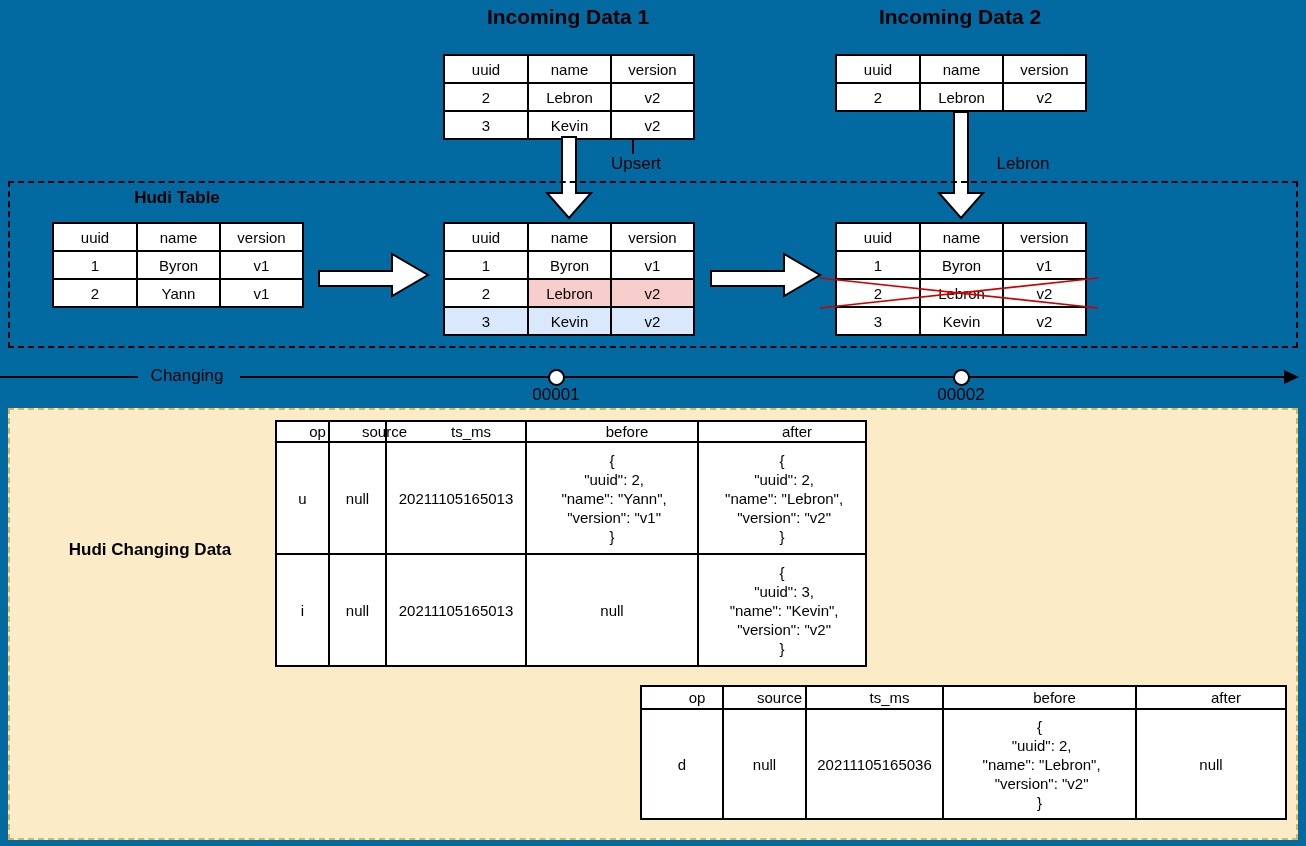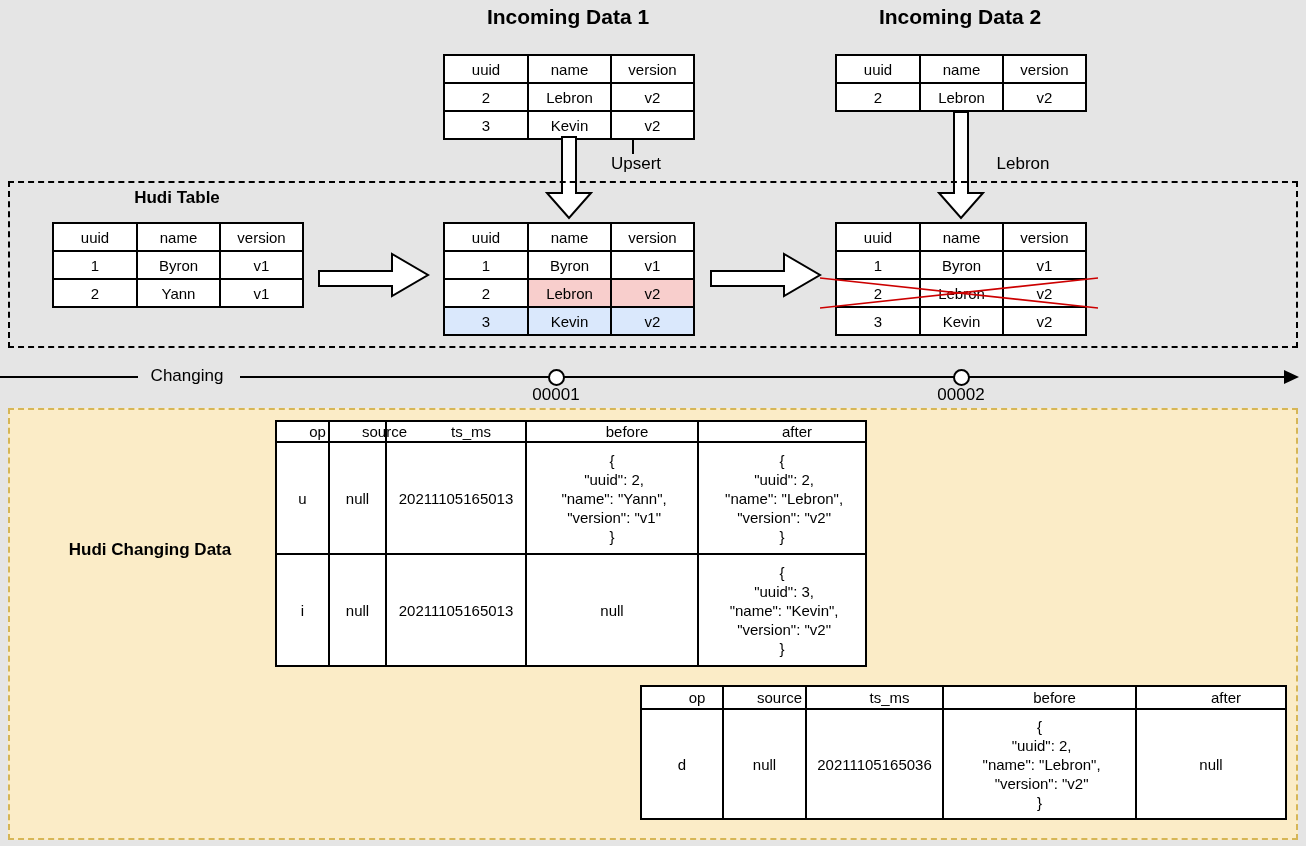--- a/index.html
+++ b/index.html
@@ -1,16 +1,16 @@
 <!DOCTYPE html>
 <html><head>
 <meta charset="utf-8">
 <style>
   html,body { margin:0; padding:0; background:#ffffff; font-family:"Liberation Sans", sans-serif; color:#000; }
-  .canvas { position:relative; width:1306px; height:846px; background:#e5e5e5; overflow:hidden; }
+  .canvas { position:relative; width:1306px; height:846px; background:#0369a1; overflow:hidden; }
   .lbl { position:absolute; transform:translateX(-50%); white-space:nowrap; font-size:17px; }
   .big { font-size:21px; font-weight:700; }
   .bold { font-weight:700; }
 
   table.t { position:absolute; border-collapse:collapse; table-layout:fixed; background:#fff; }
   table.t td { border:2px solid #000; font-size:15px; text-align:center; vertical-align:middle; padding:0 2px; background:#fff; }
   table.w3 { width:250px; }
   table.w3 td { height:26px; }
   td.hl-u { background:#f8cecc !important; border-color:#b85450; }
   td.hl-i { background:#dae8fc !important; border-color:#6c8ebf; }

